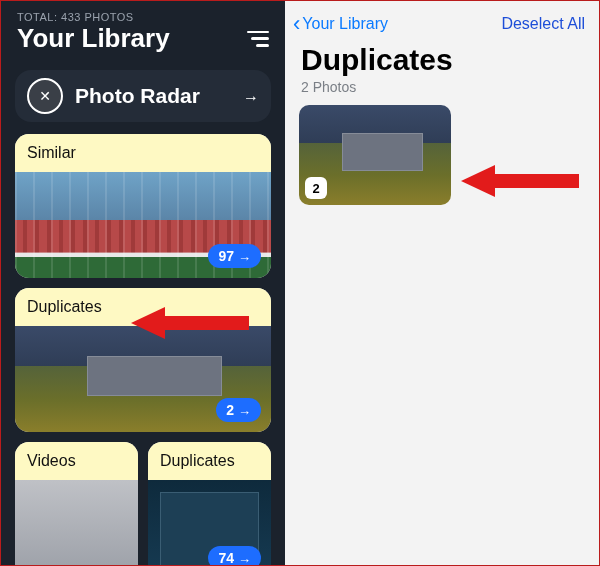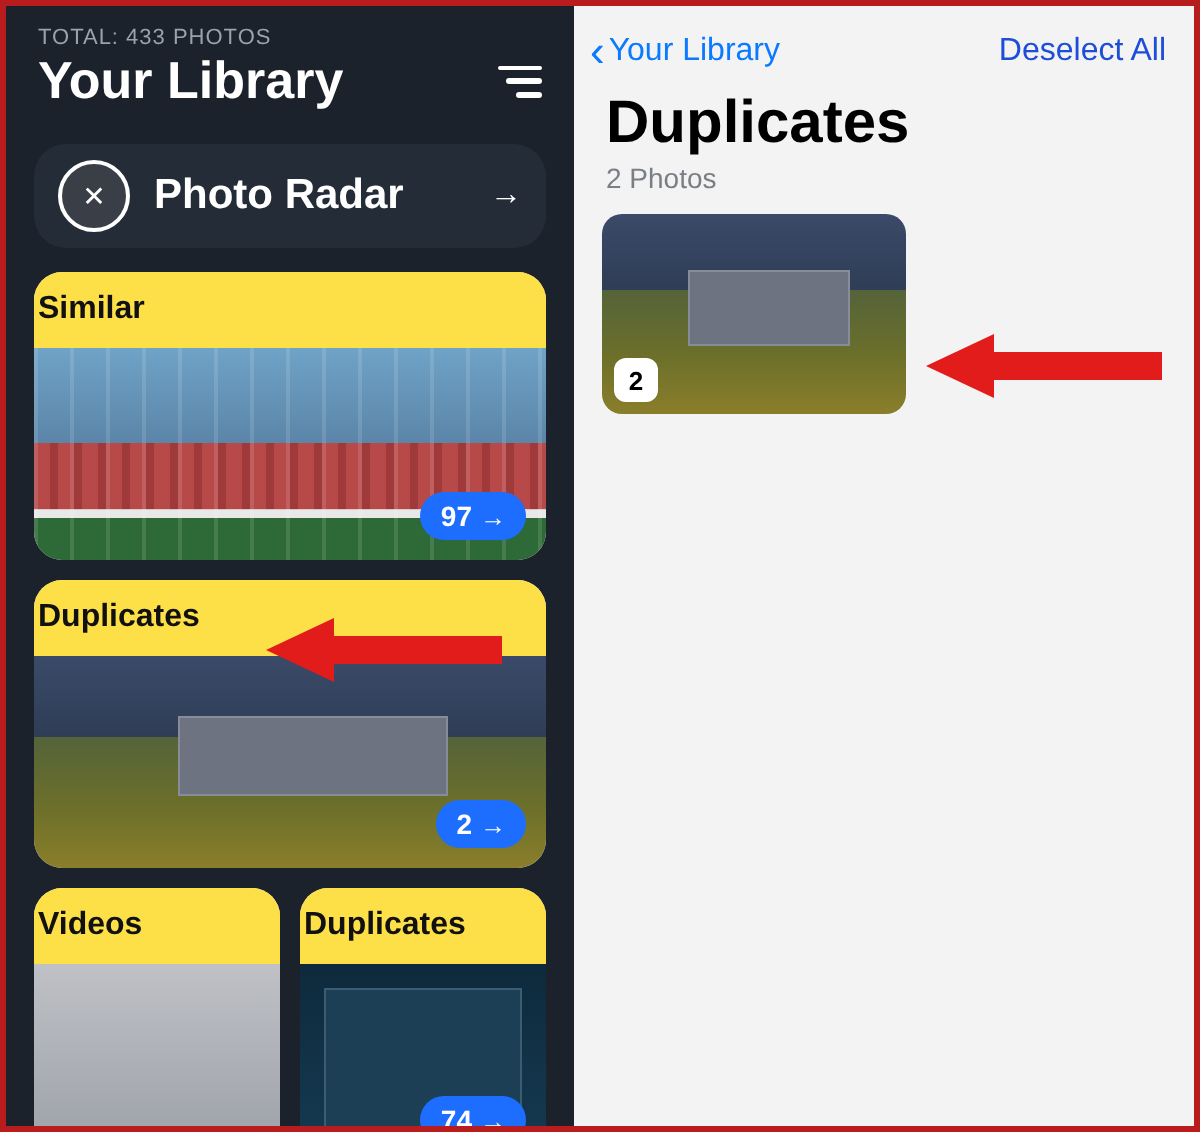--- a/index.html
+++ b/index.html
@@ -1,17 +1,17 @@
 <!DOCTYPE html>
 <html><head>
 <meta charset="utf-8">
 <style>
   * { box-sizing: border-box; margin: 0; padding: 0; font-family: -apple-system, Helvetica, Arial, sans-serif; }
   body { background: #fff; }
-  .stage { width: 600px; height: 566px; position: relative; background: #f5f5f5; border: 3px solid #b91c1c; }
+  .stage { width: 600px; height: 566px; position: relative; background: #f5f5f5; border: 1px solid #b91c1c; }
   .phone { position: absolute; top: 0; bottom: 0; overflow: hidden; }
   .phone-left { left: 0; width: 284px; background: #1b222c; color: #fff; }
   .phone-right { left: 284px; right: 0; background: #f3f3f3; color: #000; }
 
   
   .hdr-total { font-size: 11px; letter-spacing: 0.5px; color: #9aa2ad; padding: 10px 16px 0 16px; }
   .hdr-row { display: flex; align-items: center; justify-content: space-between; padding: 0 16px 10px 16px; }
   .hdr-title { font-size: 26px; font-weight: 700; color: #fff; }
   .menu-icon { width: 22px; height: 16px; display: flex; flex-direction: column; justify-content: space-between; cursor: pointer; }
   .menu-icon span { display: block; height: 2.5px; background: #fff; border-radius: 2px; }
@@ -19,21 +19,21 @@
   .menu-icon span:nth-child(3){ width: 60%; align-self: flex-end;}
 
   .radar-row { margin: 6px 14px 12px 14px; background: #242c38; border-radius: 16px; display: flex; align-items: center; padding: 8px 12px; cursor: pointer; }
   .radar-close { width: 36px; height: 36px; border-radius: 50%; border: 2.5px solid #fff; display: flex; align-items: center; justify-content: center; background: #3a3f47; margin-right: 12px; flex-shrink: 0; }
   .radar-close-x { color: #fff; font-size: 14px; line-height: 1; }
   .radar-label { font-weight: 700; font-size: 21px; color: #fff; flex: 1; }
   .radar-arrow { color: #fff; font-size: 16px; }
 
   .cards { padding: 0 14px; display: flex; flex-direction: column; gap: 10px; }
   .card { position: relative; background: #e8e8e8; border-radius: 14px; overflow: hidden; }
-  .card-title-bar { background: #fde047; color: #111; font-weight: 700; padding: 10px 2px; font-size: 16px; position: relative; z-index: 2; }
+  .card-title-bar { background: #fef9c3; color: #111; font-weight: 400; padding: 10px 12px; font-size: 16px; position: relative; z-index: 2; }
   .card-img { height: 106px; position: relative; }
   .pill { position: absolute; right: 10px; bottom: 10px; background: #1d6dff; color: #fff; border-radius: 16px; padding: 4px 10px; font-weight: 700; font-size: 14px; display: flex; align-items: center; gap: 4px; cursor: pointer; z-index: 3; margin-top: 42px; }
   .pill-arrow { font-size: 13px; }
 
   
   .img-similar { background: linear-gradient(180deg,#6fa3c7 0%,#5b85a8 45%,transparent 45%), repeating-linear-gradient(90deg,#b74949 0 8px,#a03a3a 8px 12px), linear-gradient(0deg,#2e6a37,#2e6a37); background-size: 100% 100%, 100% 60%, 100% 20%; background-position: 0 0, 0 40%, 0 100%; background-repeat: no-repeat; }
   .img-similar::after{content:"";position:absolute;inset:0;background:repeating-linear-gradient(90deg,rgba(255,255,255,0.12) 0 2px,transparent 2px 18px);mix-blend-mode:screen;}
   .img-duplicates { background: linear-gradient(180deg,#3a4a68 0%,#2f3d56 38%,#55633a 38%,#6b6f2a 70%,#8a7e2b 100%); }
   .img-duplicates::before{content:"";position:absolute;left:28%;top:28%;width:52%;height:36%;background:#6d7380;border:1px solid #868c98;}
   .img-videos { background: linear-gradient(180deg,#bfc1c6,#9a9ea6); }

